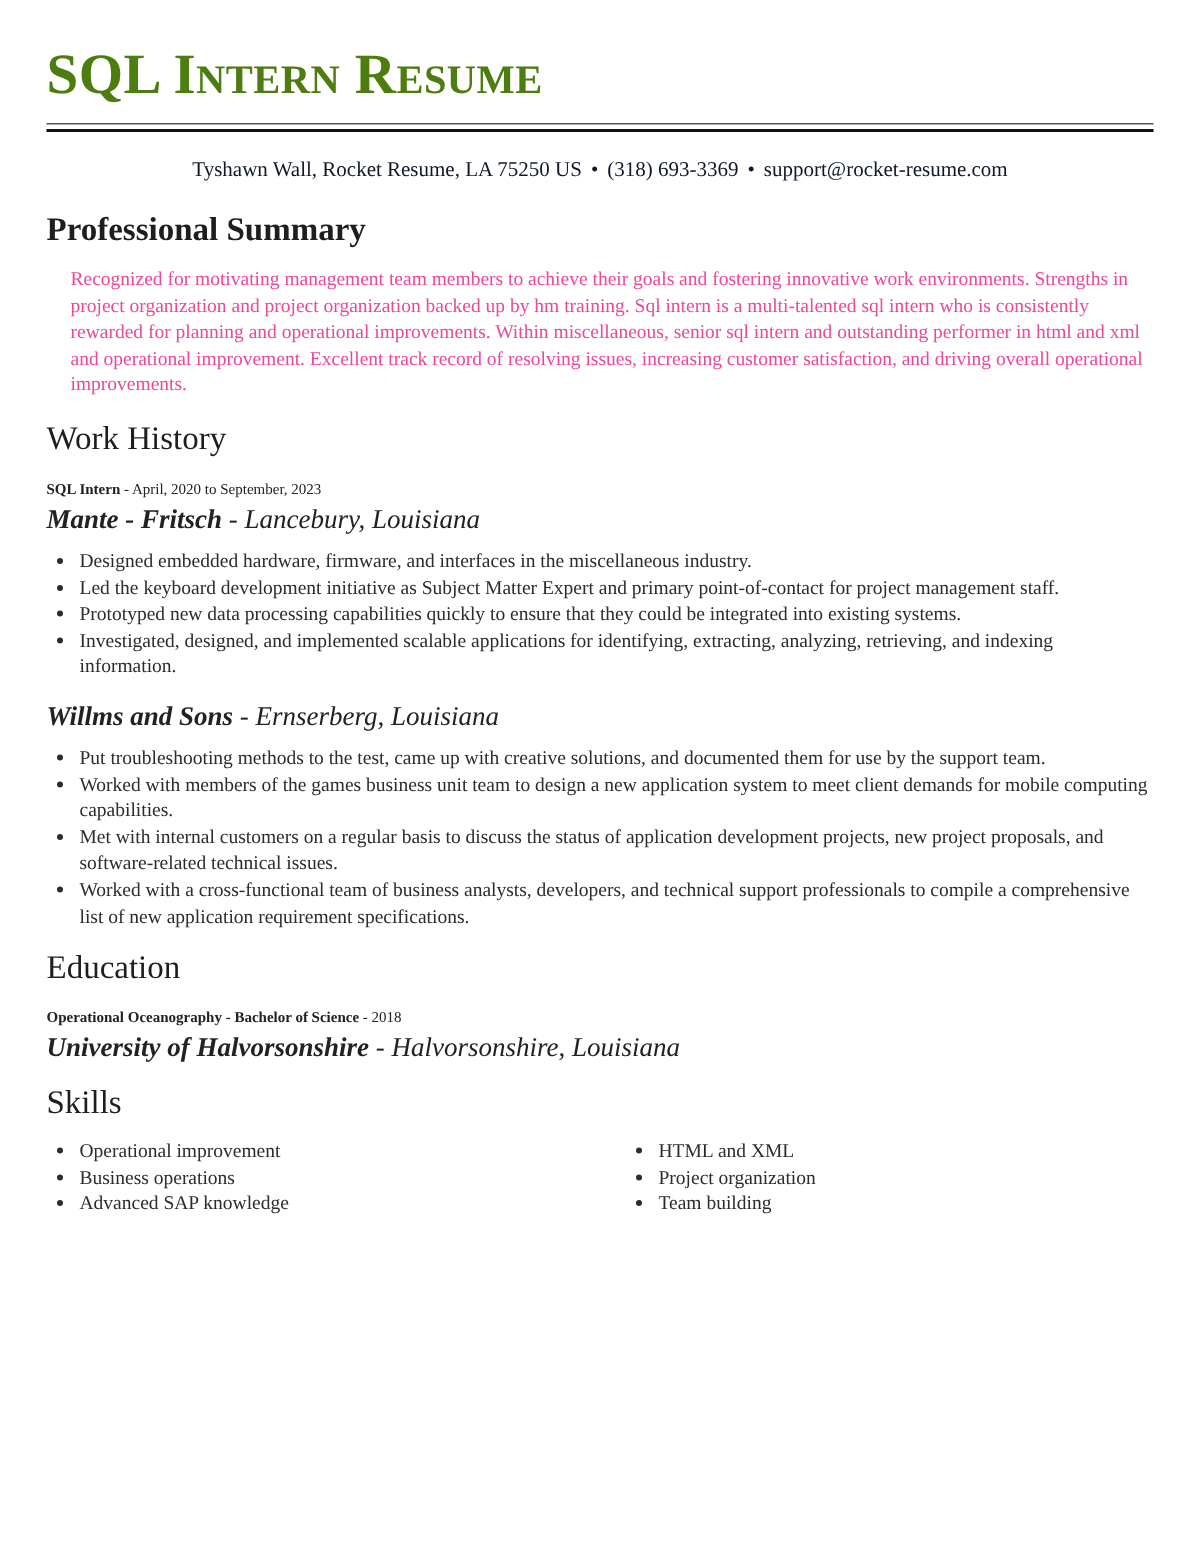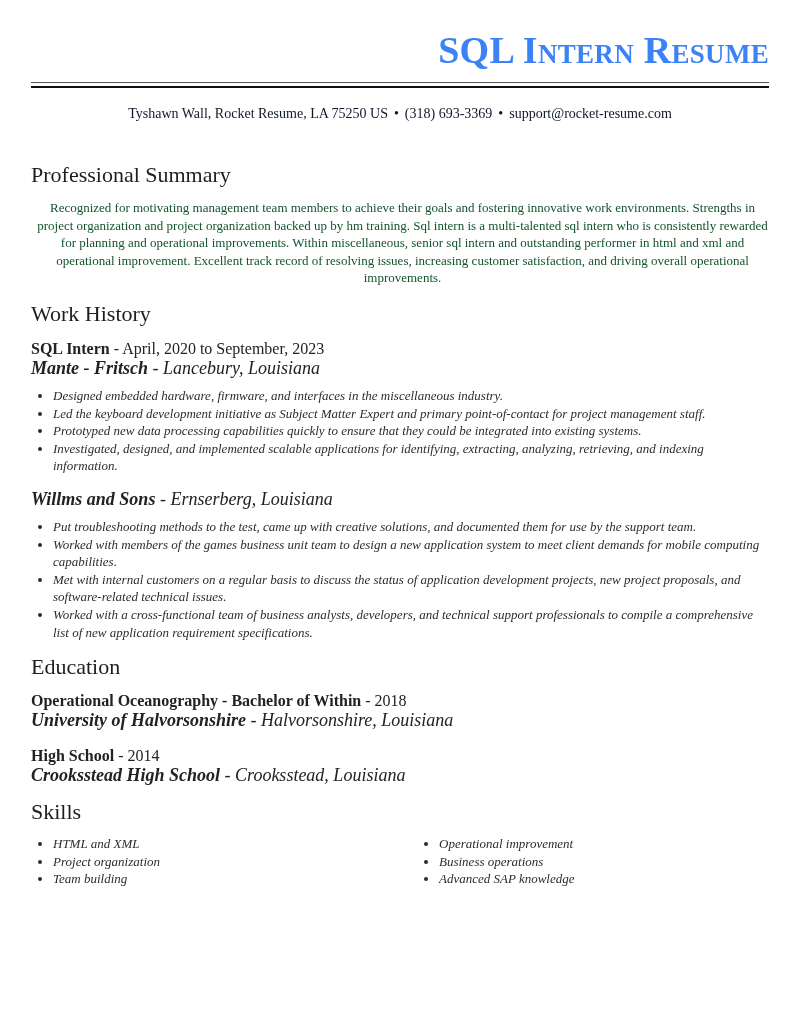--- a/index.html
+++ b/index.html
@@ -3,45 +3,45 @@
 <meta charset="utf-8">
 <style>
   html, body { margin: 0; padding: 0; background: #ffffff; }
   body {
     width: 800px; height: 1035px; overflow: hidden;
     font-family: "Liberation Serif", "DejaVu Serif", serif;
     color: #222222;
   }
   .page { position: relative; padding: 0 31px; }
   .title {
-    text-align: right; font-weight: bold; font-size: 38px;
+    text-align: left; font-weight: bold; font-size: 38px;
     margin: 0; padding-top: 28px; height: 44px; line-height: 44px;
-    letter-spacing: 0.3px; color: #3b82f6;
+    letter-spacing: 0.3px; color: #4d7c0f;
     font-variant: small-caps;
   }
   .rule { margin-top: 10px; height: 6px; position: relative; }
   .rule .thin { position: absolute; top: 0; left: 0; right: 0; height: 1px; background: #555; }
   .rule .thick { position: absolute; top: 4px; left: 0; right: 0; height: 2px; background: #111; }
   .contact {
     text-align: center; font-size: 14px; margin-top: 17px; line-height: 18px; color: #0f172a;
   }
   .contact .sep { margin: 0 6px; }
   h2 {
     font-weight: normal; font-size: 22px; margin: 0; line-height: 28px; color: #1e1e1e;
   }
-  .summary-h { margin-top: 38px; }
-  p.summary { font-size: 13px; line-height: 17.6px; margin: 10px 0 0 5px; color: #14532d; text-align: center; }
+  .summary-h { margin-top: 16px; font-weight: bold; }
+  p.summary { font-size: 13px; line-height: 17.6px; margin: 10px 0 0 16px; color: #ec4899; }
   .work-h { margin-top: 13px; }
   .job { margin-top: 11px; }
   .job + .job { margin-top: 15px; }
-  .line1 { font-size: 16px; line-height: 19px; }
+  .line1 { font-size: 10px; line-height: 19px; }
   .line2 { font-size: 18px; line-height: 19px; margin-top: 1px; font-style: italic; }
   b { font-weight: bold; }
   ul { margin: 9px 0 0 0; padding-left: 22px; }
-  ul li { font-size: 13px; line-height: 17.6px; color: #2c2c2c; font-style: italic; }
+  ul li { font-size: 13px; line-height: 17.6px; color: #2c2c2c; }
   .edu-h { margin-top: 12px; }
   .edu { margin-top: 10px; }
   .edu + .edu { margin-top: 16px; }
   .skills-h { margin-top: 13px; }
   .skills { display: flex; margin-top: 9px; }
   .skills ul { margin: 0; flex: 0 0 364px; }
   .skills ul + ul { flex: 1; }
 </style>
 </head>
 <body>
@@ -78,35 +78,31 @@
       <li>Put troubleshooting methods to the test, came up with creative solutions, and documented them for use by the support team.</li>
       <li>Worked with members of the games business unit team to design a new application system to meet client demands for mobile computing capabilities.</li>
       <li>Met with internal customers on a regular basis to discuss the status of application development projects, new project proposals, and software-related technical issues.</li>
       <li>Worked with a cross-functional team of business analysts, developers, and technical support professionals to compile a comprehensive list of new application requirement specifications.</li>
     </ul>
   </div>
 
   <h2 class="edu-h">Education</h2>
 
   <div class="edu">
-    <div class="line1"><b>Operational Oceanography - Bachelor of Within</b><span> - 2018</span></div>
+    <div class="line1"><b>Operational Oceanography - Bachelor of Science</b><span> - 2018</span></div>
     <div class="line2"><b>University of Halvorsonshire</b><span> - Halvorsonshire, Louisiana</span></div>
   </div>
 
-  <div class="edu">
-    <div class="line1"><b>High School</b><span> - 2014</span></div>
-    <div class="line2"><b>Crooksstead High School</b><span> - Crooksstead, Louisiana</span></div>
-  </div>
 
   <h2 class="skills-h">Skills</h2>
   <div class="skills">
+    <ul>
+      <li>Operational improvement</li>
+      <li>Business operations</li>
+      <li>Advanced SAP knowledge</li>
+    </ul>
     <ul>
       <li>HTML and XML</li>
       <li>Project organization</li>
       <li>Team building</li>
     </ul>
-    <ul>
-      <li>Operational improvement</li>
-      <li>Business operations</li>
-      <li>Advanced SAP knowledge</li>
-    </ul>
   </div>
 </div>
 
 </body></html>

